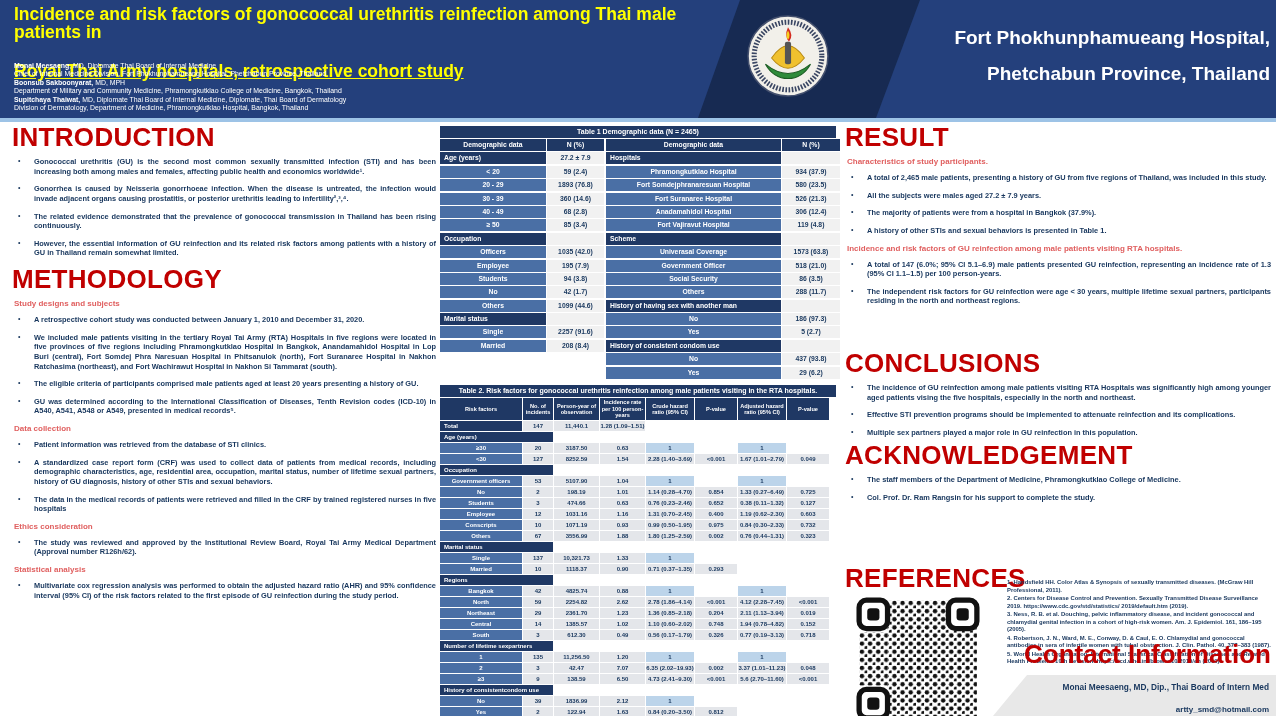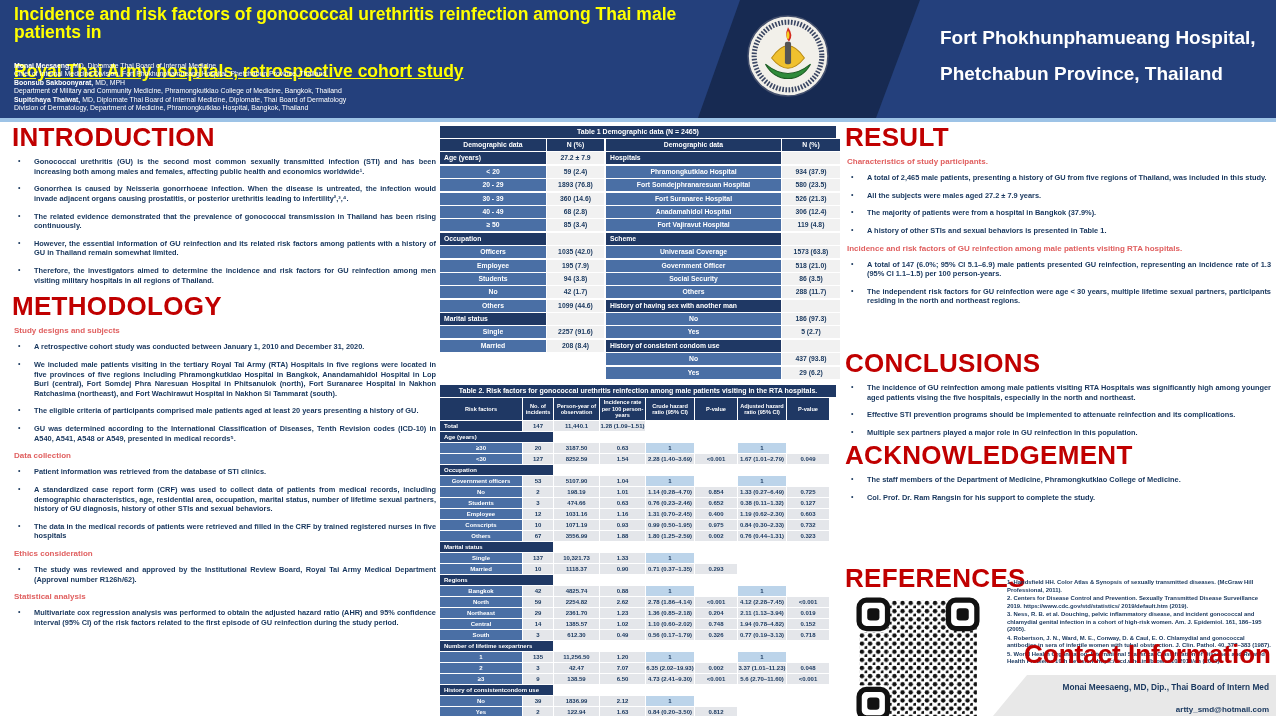--- a/index.html
+++ b/index.html
@@ -9,21 +9,21 @@
   .header{position:absolute;left:0;top:0;width:1276px;height:118px;background:#24407c;}
   .header-darkband{position:absolute;left:690px;top:0;width:230px;height:118px;background:#172a52;
        clip-path:polygon(50px 0,230px 0,186px 100%,8px 100%);}
   .header-rule{position:absolute;left:0;top:118px;width:1276px;height:4px;background:#9dc3e6;}
   .title-block{position:absolute;left:14px;top:6px;width:715px;}
   .title-line{color:#ffff00;font-weight:bold;font-size:17.5px;line-height:1;}
   .title-line2{margin-top:22px;text-decoration:underline;}
   .authors{position:absolute;left:14px;top:62px;width:720px;color:#fff;font-size:6.9px;line-height:8.4px;}
   .auth-bold{font-weight:bold;}
   .logo{position:absolute;left:747px;top:15px;width:82px;height:82px;z-index:3;}
-  .hospital-name{position:absolute;left:940px;top:20px;width:330px;text-align:left;color:#fff;
+  .hospital-name{position:absolute;left:940px;top:20px;width:330px;text-align:right;color:#fff;
        font-weight:bold;font-size:19px;line-height:36px;}
   
   .sec-h{color:#c00000;font-weight:bold;font-size:26px;line-height:1;margin:0 0 7px 0;letter-spacing:.3px;}
   .subhead{color:#e05f5f;font-weight:bold;font-size:8px;margin:7px 0 7px 2px;}
   .b-row{display:flex;margin:0 0 8px 6px;}
   .b-dot{width:16px;flex:0 0 16px;font-size:7px;color:#17365d;text-align:left;}
   .b-tx{flex:1;font-size:7.4px;font-weight:bold;color:#17365d;text-align:justify;line-height:1.3;}
   .col-left{position:absolute;left:12px;top:124px;width:424px;}
   .col-mid{position:absolute;left:440px;top:126px;width:396px;height:590px;}
   .col-right{position:absolute;left:845px;top:124px;width:426px;height:592px;}
@@ -111,24 +111,20 @@
         <span class="b-tx">Gonorrhea is caused by Neisseria gonorrhoeae infection. When the disease is untreated, the infection would invade adjacent organs causing prostatitis, or posterior urethritis leading to infertility²,³,⁴.</span>
       </div>
       <div class="b-row">
         <span class="b-dot">•</span>
         <span class="b-tx">The related evidence demonstrated that the prevalence of gonococcal transmission in Thailand has been rising continuously.</span>
       </div>
       <div class="b-row">
         <span class="b-dot">•</span>
         <span class="b-tx">However, the essential information of GU reinfection and its related risk factors among patients with a history of GU in Thailand remain somewhat limited.</span>
       </div>
-      <div class="b-row">
-        <span class="b-dot">•</span>
-        <span class="b-tx">Therefore, the investigators aimed to determine the incidence and risk factors for GU reinfection among men visiting military hospitals in all regions of Thailand.</span>
-      </div>
     </div>
   <h2 class="sec-h" style="">METHODOLOGY</h2>
   <div>
       <div class="subhead">Study designs and subjects</div>
       <div class="b-row">
         <span class="b-dot">•</span>
         <span class="b-tx">A retrospective cohort study was conducted between January 1, 2010 and December 31, 2020.</span>
       </div>
       <div class="b-row">
         <span class="b-dot">•</span>

